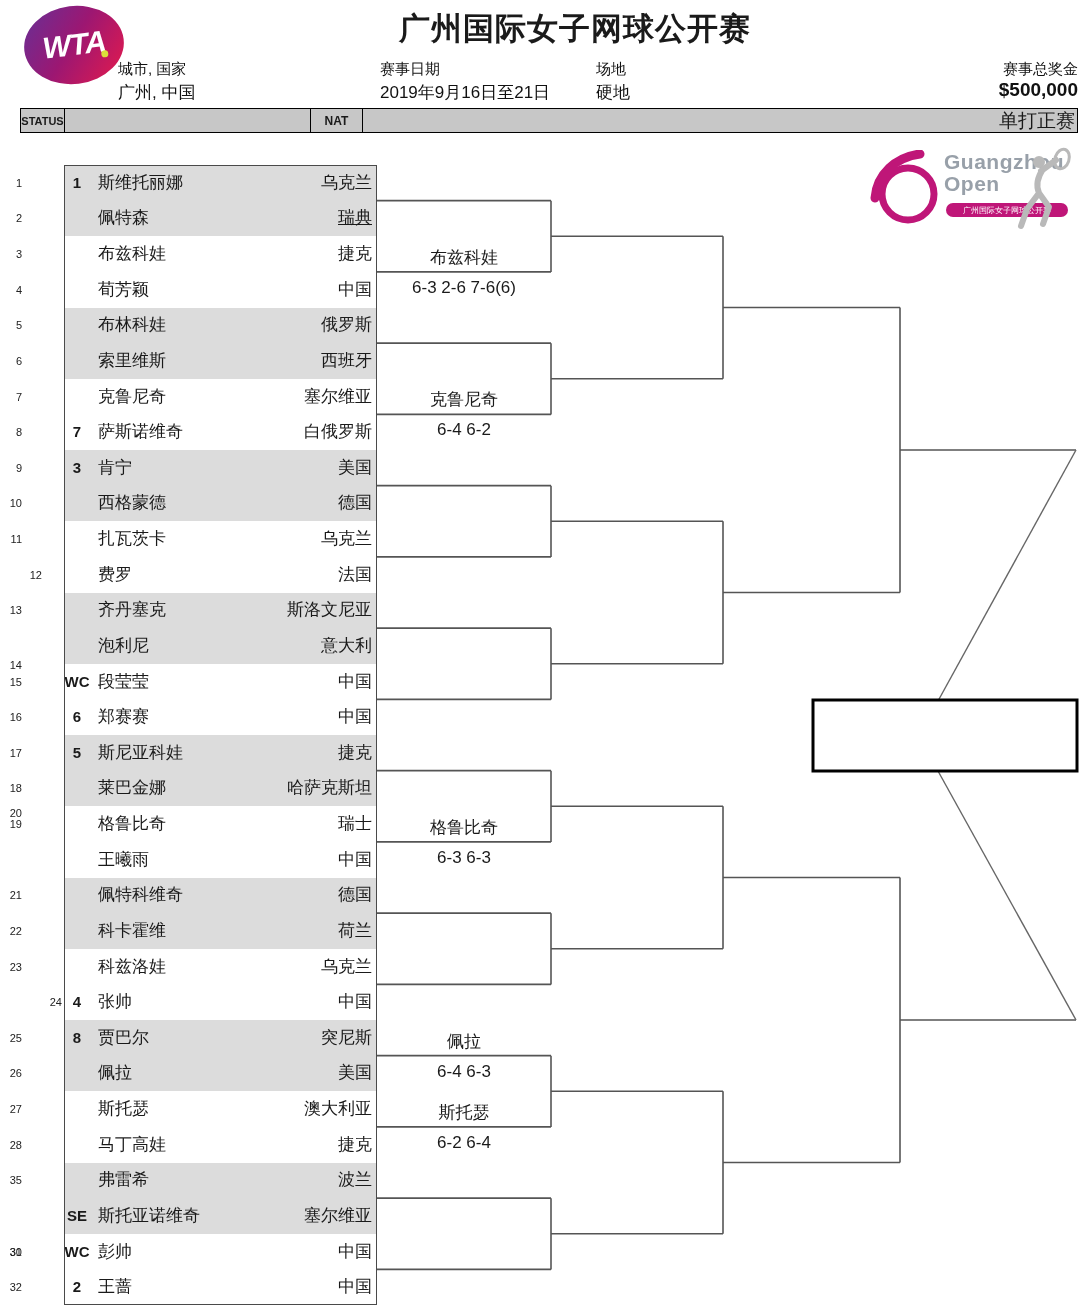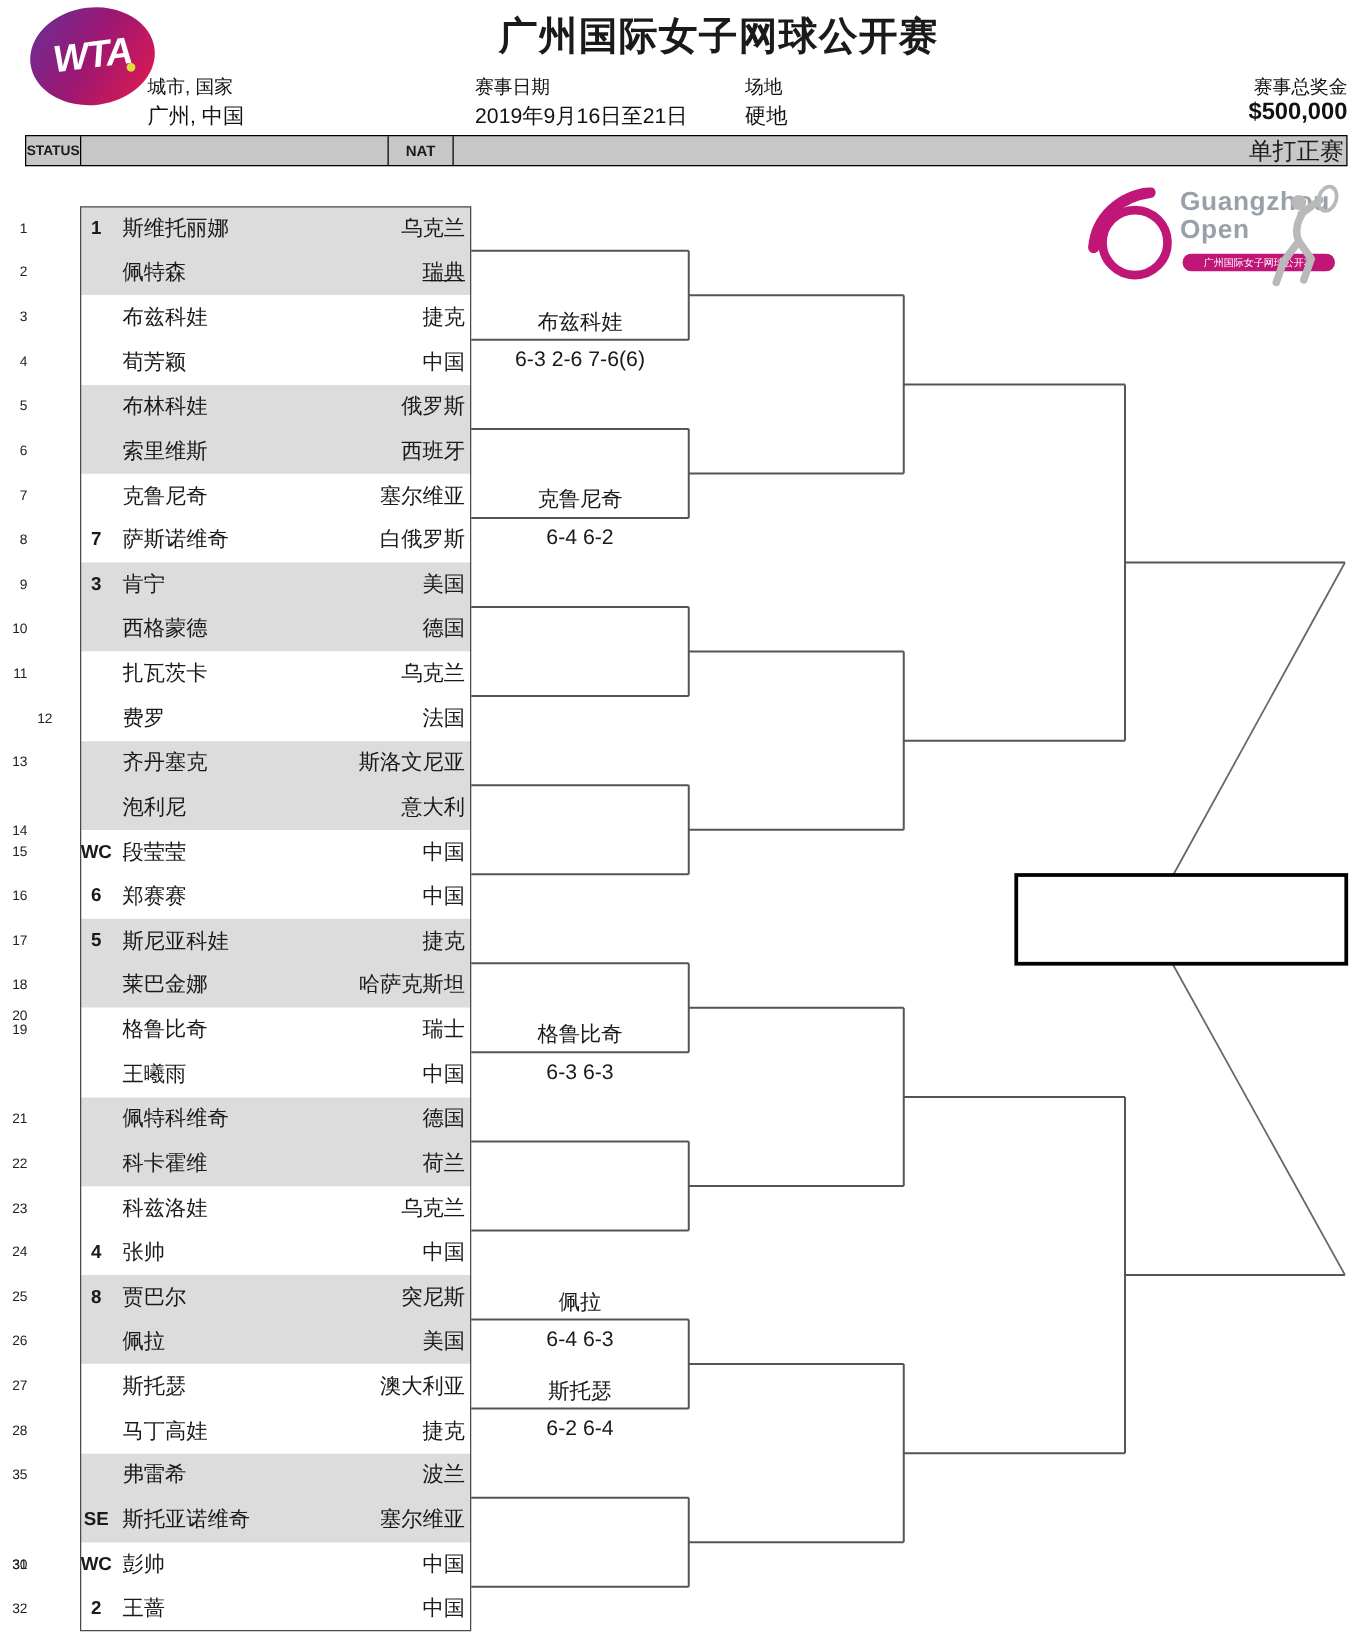--- a/index.html
+++ b/index.html
@@ -222,21 +222,21 @@
     <div class="rnat" style="top: 848.688px;">中国</div>
     <div class="rnum" style="top: 887.312px;">21</div>
     <div class="rname" style="top: 884.312px;">佩特科维奇</div>
     <div class="rnat" style="top: 884.312px;">德国</div>
     <div class="rnum" style="top: 922.938px;">22</div>
     <div class="rname" style="top: 919.938px;">科卡霍维</div>
     <div class="rnat" style="top: 919.938px;">荷兰</div>
     <div class="rnum" style="top: 958.562px;">23</div>
     <div class="rname" style="top: 955.562px;">科兹洛娃</div>
     <div class="rnat" style="top: 955.562px;">乌克兰</div>
-    <div class="rnum" style="top: 994.188px;">24</div>
+    <div class="rnum" style="top: 994.188px; padding-left: 40px;">24</div>
     <div class="rstatus" style="top: 991.188px;">4</div>
     <div class="rname" style="top: 991.188px;">张帅</div>
     <div class="rnat" style="top: 991.188px;">中国</div>
     <div class="rnum" style="top: 1029.81px;">25</div>
     <div class="rstatus" style="top: 1026.81px;">8</div>
     <div class="rname" style="top: 1026.81px;">贾巴尔</div>
     <div class="rnat" style="top: 1026.81px;">突尼斯</div>
     <div class="rnum" style="top: 1065.44px;">26</div>
     <div class="rname" style="top: 1062.44px;">佩拉</div>
     <div class="rnat" style="top: 1062.44px;">美国</div>

